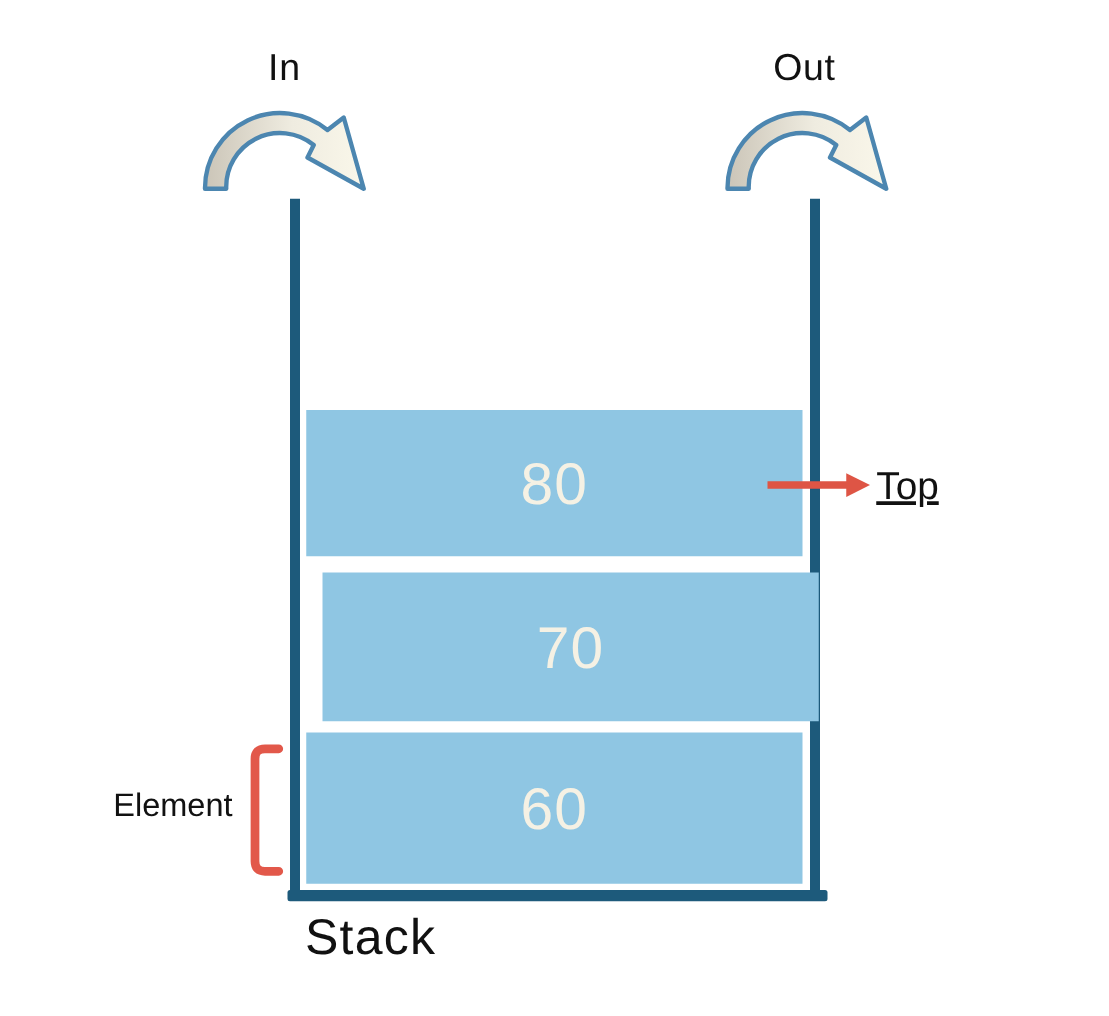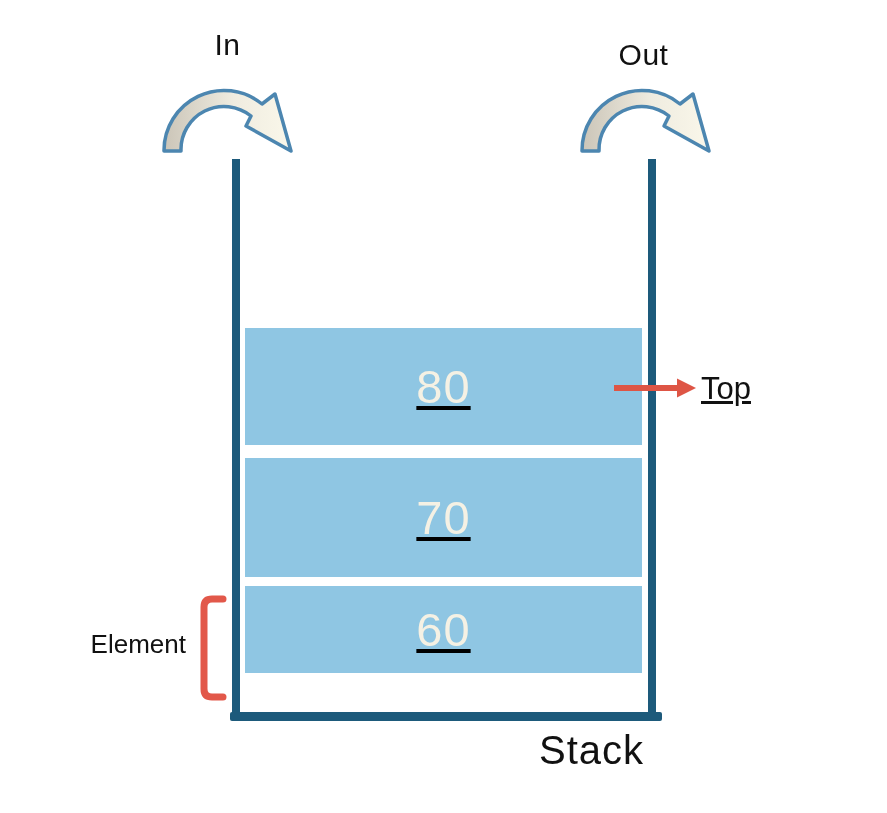--- a/index.html
+++ b/index.html
@@ -32,50 +32,49 @@
     border-radius: 2px;
   }
 
   .stack-box {
     left: 245px;
     width: 397px;
     background: var(--box, #8fc6e3);
     display: flex;
     align-items: center;
     justify-content: center;
-    text-decoration: underline;
   }
   .stack-box .num {
     font-size: 47px;
     color: var(--box-text, #f5f1e4);
     letter-spacing: 1px;
   }
 
   .top-label {
     font-size: 31px;
     color: var(--text, #111111);
   }
   .element-label {
     font-size: 26px;
     color: var(--text, #111111);
     text-align: right;
   }
   .stack-title {
     font-size: 40px;
     color: var(--text, #111111);
-    text-align: right;
+    text-align: left;
     letter-spacing: 1px;
   }
 </style>
 </head>
 <body>
 
 <div class="canvas">
 
-  <div class="abs flow-label" style="left:150px; top:28px; width:155px;">In</div>
+  <div class="abs flow-label" style="left:150px; top:38px; width:155px;">In</div>
 
   <svg class="abs" style="left:158px; top:85px;" width="154" height="70" viewBox="0 0 154 70">
     <defs>
       <linearGradient id="arrowGrad" x1="0" y1="0" x2="1" y2="0">
         <stop offset="0" stop-color="#cbc5b8"></stop>
         <stop offset="0.55" stop-color="#efece0"></stop>
         <stop offset="1" stop-color="#faf7ea"></stop>
       </linearGradient>
     </defs>
     <path d="M 6 66 A 60 60 0 0 1 104 19 L 117 9 L 133 66 L 88 41 L 93 31 A 43 43 0 0 0 23 66 Z" fill="url(#arrowGrad)" stroke="#4c86b0" stroke-width="3.5" stroke-linejoin="round"></path>
@@ -87,24 +86,24 @@
     <path d="M 6 66 A 60 60 0 0 1 104 19 L 117 9 L 133 66 L 88 41 L 93 31 A 43 43 0 0 0 23 66 Z" fill="url(#arrowGrad)" stroke="#4c86b0" stroke-width="3.5" stroke-linejoin="round"></path>
   </svg>
 
   <div class="abs wall" style="left:232px; top:159px; width:8px; height:553px;"></div>
   <div class="abs wall" style="left:648px; top:159px; width:8px; height:553px;"></div>
   <div class="abs bottom-bar" style="left:230px; top:712px; width:432px; height:9px;"></div>
 
   <div class="abs stack-box" style="top:328px; height:117px;">
     <span class="num">80</span>
   </div>
-  <div class="abs stack-box" style="top:458px; height:119px;">
+  <div class="abs stack-box" style="top:458px; height:119px;margin-left:13px;">
     <span class="num">70</span>
   </div>
-  <div class="abs stack-box" style="top:586px; height:87px;">
+  <div class="abs stack-box" style="top:586px; height:121px;">
     <span class="num">60</span>
   </div>
 
   <svg class="abs" style="left:613px; top:376px;" width="84" height="24" viewBox="0 0 84 24">
     <line x1="1" y1="12" x2="66" y2="12" stroke="#de5545" stroke-width="6"></line>
     <polygon points="64,2.5 83,12 64,21.5" fill="#de5545"></polygon>
   </svg>
   <div class="abs top-label" style="left:701px; top:371px;text-decoration:underline;">Top</div>
 
   <div class="abs element-label" style="left:34px; top:629px; width:152px;">Element</div>

